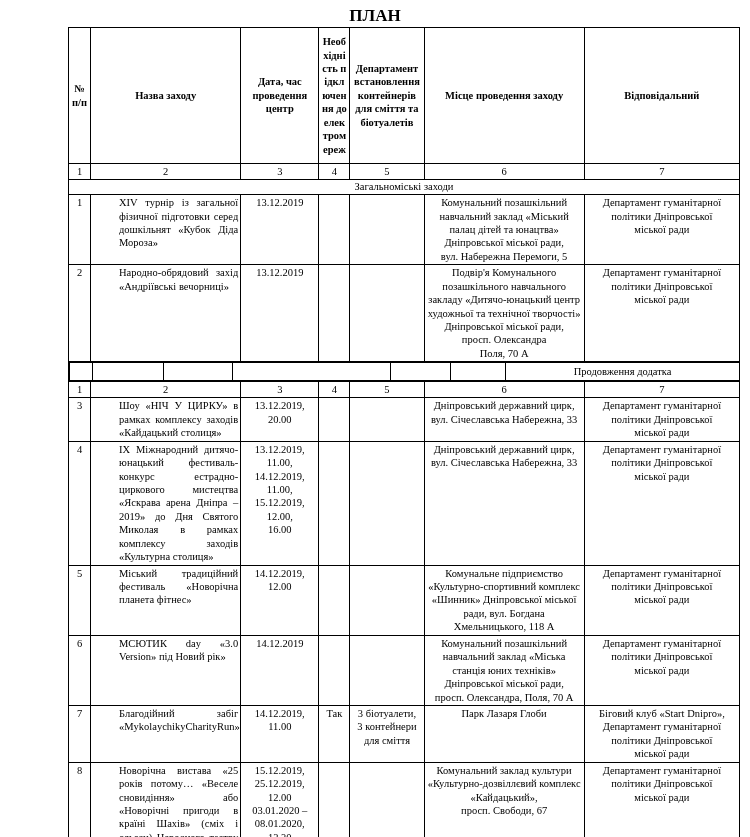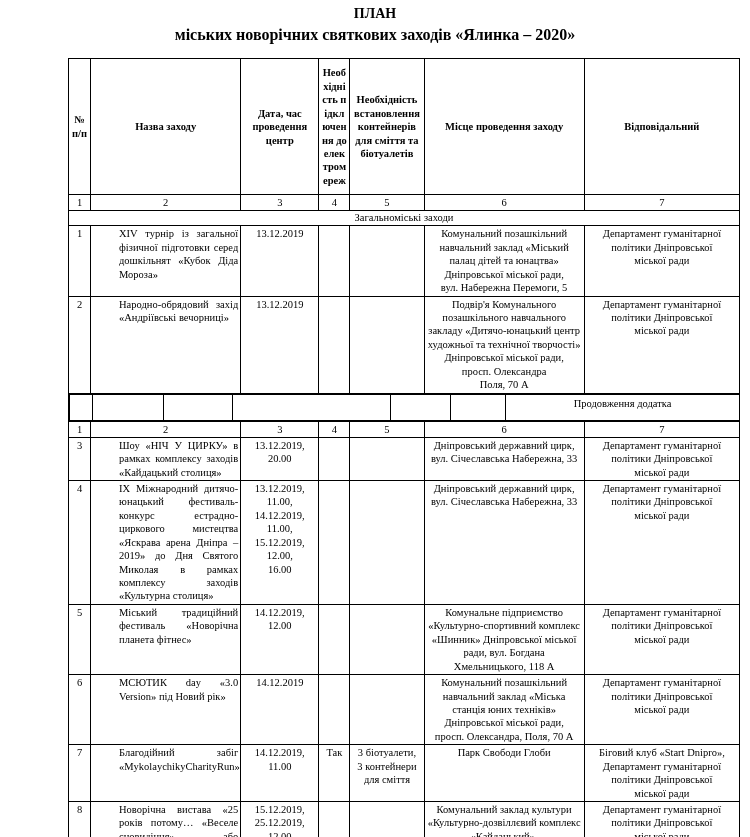--- a/index.html
+++ b/index.html
@@ -2,21 +2,21 @@
 <html><head>
 <meta charset="utf-8">
 <style>
   html,body{margin:0;padding:0;background:#fff;}
   body{
     width:750px;height:837px;overflow:hidden;color:#000;
     font-family:"Liberation Serif","DejaVu Serif",serif;
   }
   .doc{padding-top:5px;}
   .title{
-    text-align:center;font-weight:bold;font-size:14px;line-height:1.3;margin:0;
+    text-align:center;font-weight:bold;font-size:17px;line-height:1.3;margin:0;
   }
   .subtitle{
     text-align:center;font-weight:bold;font-size:16px;line-height:1.45;margin:0 0 12px 0;
   }
   .tblwrap{margin-left:68px;width:673px;}
   table{
     border-collapse:collapse;table-layout:fixed;width:672px;
     border:1.5px solid #000;
   }
   td{
@@ -34,53 +34,52 @@
   .c-name{text-align:justify;text-align-last:left;padding-left:28px;-moz-text-align-last:left;}
   .c-date,.c-power,.c-cont,.c-place,.c-resp{
     text-align:center;white-space:pre-line;
   }
   
   .controw{
     display:flex;width:672px;margin-left:68px;box-sizing:border-box;
     border-left:1.5px solid #000;border-right:1.5px solid #000;
   }
   .controw .cc{
-    box-sizing:border-box;height:27px;
+    box-sizing:border-box;height:19px;
     border:1px solid #000;border-left:none;
   }
   .controw .cc.first{border-left:1px solid #000;}
   .controw .cc.label{
     flex:1;text-align:center;font-size:10.5px;line-height:17px;border-right:none;
   }
 </style>
 </head>
 <body>
 
 <div class="doc">
   <p class="title">ПЛАН</p>
-  <p class="subtitle">міських новорічних святкових заходів «Ялинка – 2020»</p>
 
   <div class="tblwrap">
     <table>
       <colgroup>
         <col style="width:22px">
           <col style="width:150px">
           <col style="width:78px">
         <col style="width:31px">
           <col style="width:74px">
           <col style="width:160px">
           <col style="width:155px">
       </colgroup>
       <tbody>
           <tr class="hdr">
         <td class="brk">№ п/п</td>
         <td>Назва заходу</td>
         <td>Дата, час проведення центр</td>
         <td class="brk">Необхідність підключення до електромереж</td>
-        <td>Необхідність встановлення контейнерів для сміття та біотуалетів</td>
+        <td>Департамент встановлення контейнерів для сміття та біотуалетів</td>
         <td>Місце проведення заходу</td>
         <td>Відповідальний</td>
       </tr>
       <tr class="nums">
         <td>1</td>
         <td>2</td>
         <td>3</td>
         <td>4</td>
         <td>5</td>
         <td>6</td>
@@ -220,21 +219,21 @@
       </tr>
       <tr>
         <td class="c-num">7</td>
         <td class="c-name">Благодійний забіг «MykolaychikyCharityRun»</td>
         <td class="c-date">14.12.2019,
 11.00</td>
         <td class="c-power">Так</td>
         <td class="c-cont">3 біотуалети,
 3 контейнери
 для сміття</td>
-        <td class="c-place">Парк Свободи Глоби</td>
+        <td class="c-place">Парк Лазаря Глоби</td>
         <td class="c-resp">Біговий клуб «Start Dnipro»,
 Департамент гуманітарної
 політики Дніпровської
 міської ради</td>
       </tr>
       <tr>
         <td class="c-num">8</td>
         <td class="c-name">Новорічна вистава «25 років потому… «Веселе сновидіння» або «Новорічні пригоди в країні Шахів» (сміх і сльози) Народного театру «Чародій»</td>
         <td class="c-date">15.12.2019,
 25.12.2019,

